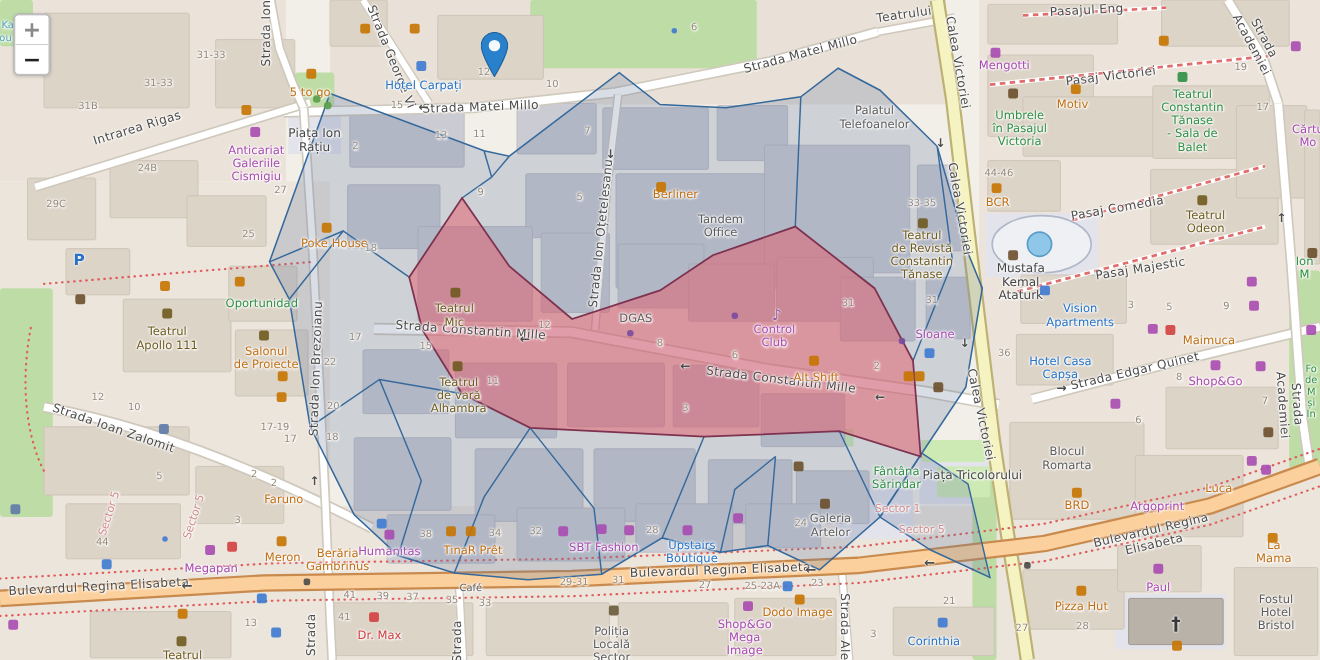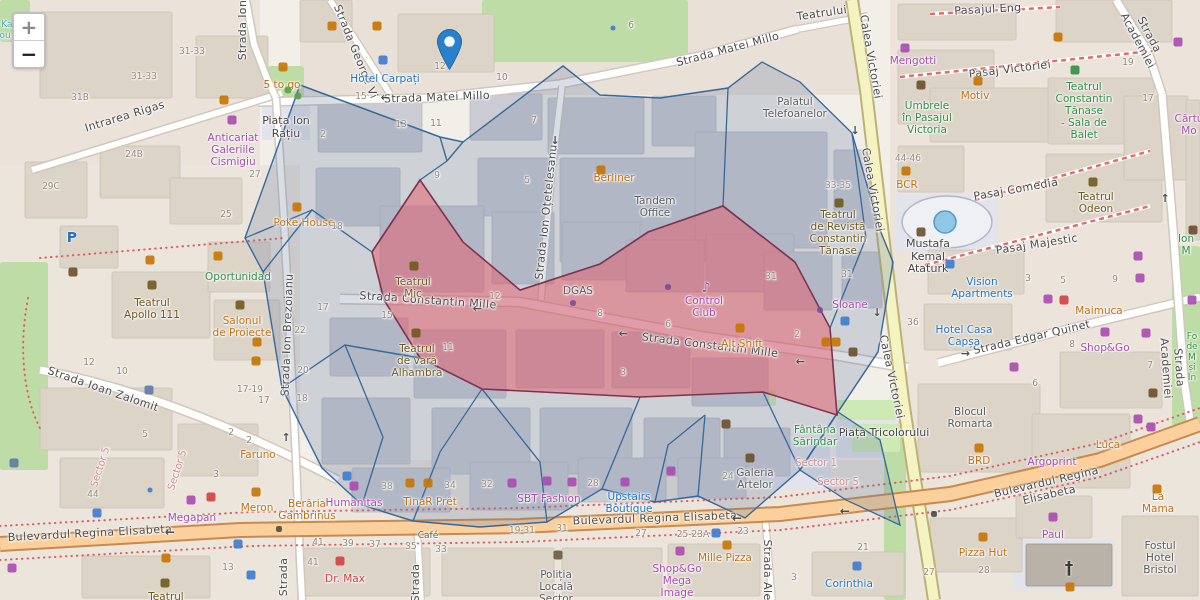--- a/index.html
+++ b/index.html
@@ -311,21 +311,21 @@
       <div class="lbl  purple" style="left: 549px; top: 498px;">SBT Fashion</div>
       <div class="lbl  blue" style="left: 629px; top: 502px;">Upstairs
 Boutique</div>
       <div class="lbl  red" style="left: 345px; top: 578px;">Dr. Max</div>
       <div class="lbl  gray" style="left: 556px; top: 586px;">Poliția
 Locală
 Sector</div>
       <div class="lbl  purple" style="left: 677px; top: 580px;">Shop&amp;Go
 Mega
 Image</div>
-      <div class="lbl  orange" style="left: 725px; top: 557px;">Mille Pizza</div>
+      <div class="lbl  orange" style="left: 725px; top: 557px;">Dodo Image</div>
       <div class="lbl  blue" style="left: 849px; top: 583px;">Corinthia</div>
       <div class="lbl  orange" style="left: 1158px; top: 502px;">La Mama</div>
       <div class="lbl  purple" style="left: 1053px; top: 534px;">Paul</div>
       <div class="lbl  orange" style="left: 983px; top: 552px;">Pizza Hut</div>
       <div class="lbl  gray" style="left: 1160px; top: 557px;">Fostul
 Hotel
 Bristol</div>
       <div class="lbl  brown" style="left: 166px; top: 596px;">Teatrul</div>
       <div class="lbl  green" style="left: 1186px; top: 244px;">Ion M</div>
       <div class="lbl  green" style="left: 1192px; top: 357px; font-size: 9px;">Fo
@@ -388,21 +388,21 @@
       <div class="lbl num" style="left: 387px; top: 486px;">38</div>
       <div class="lbl num" style="left: 450px; top: 485px;">34</div>
       <div class="lbl num" style="left: 487px; top: 484px;">32</div>
       <div class="lbl num" style="left: 593px; top: 483px;">28</div>
       <div class="lbl num" style="left: 728px; top: 476px;">24</div>
       <div class="lbl num" style="left: 318px; top: 542px;">41</div>
       <div class="lbl num" style="left: 348px; top: 543px;">39</div>
       <div class="lbl num" style="left: 375px; top: 544px;">37</div>
       <div class="lbl num" style="left: 411px; top: 546px;">35</div>
       <div class="lbl num" style="left: 441px; top: 549px;">33</div>
-      <div class="lbl num" style="left: 522px; top: 530px;">19-31</div>
+      <div class="lbl num" style="left: 522px; top: 530px;">29-31</div>
       <div class="lbl num" style="left: 562px; top: 528px;">31</div>
       <div class="lbl num" style="left: 641px; top: 533px;">27</div>
       <div class="lbl num" style="left: 693px; top: 534px;">25-23A</div>
       <div class="lbl num" style="left: 743px; top: 531px;">23</div>
       <div class="lbl num" style="left: 863px; top: 547px;">21</div>
       <div class="lbl num" style="left: 794px; top: 577px;">3</div>
       <div class="lbl num" style="left: 313px; top: 562px;">41</div>
       <div class="lbl num" style="left: 984px; top: 570px;">28</div>
       <div class="lbl num" style="left: 929px; top: 572px;">27</div>
       <div class="icon" style="left: 332px; top: 26px; width: 9px; height: 9px; background: rgb(199, 116, 0); opacity: 0.9;"></div>

